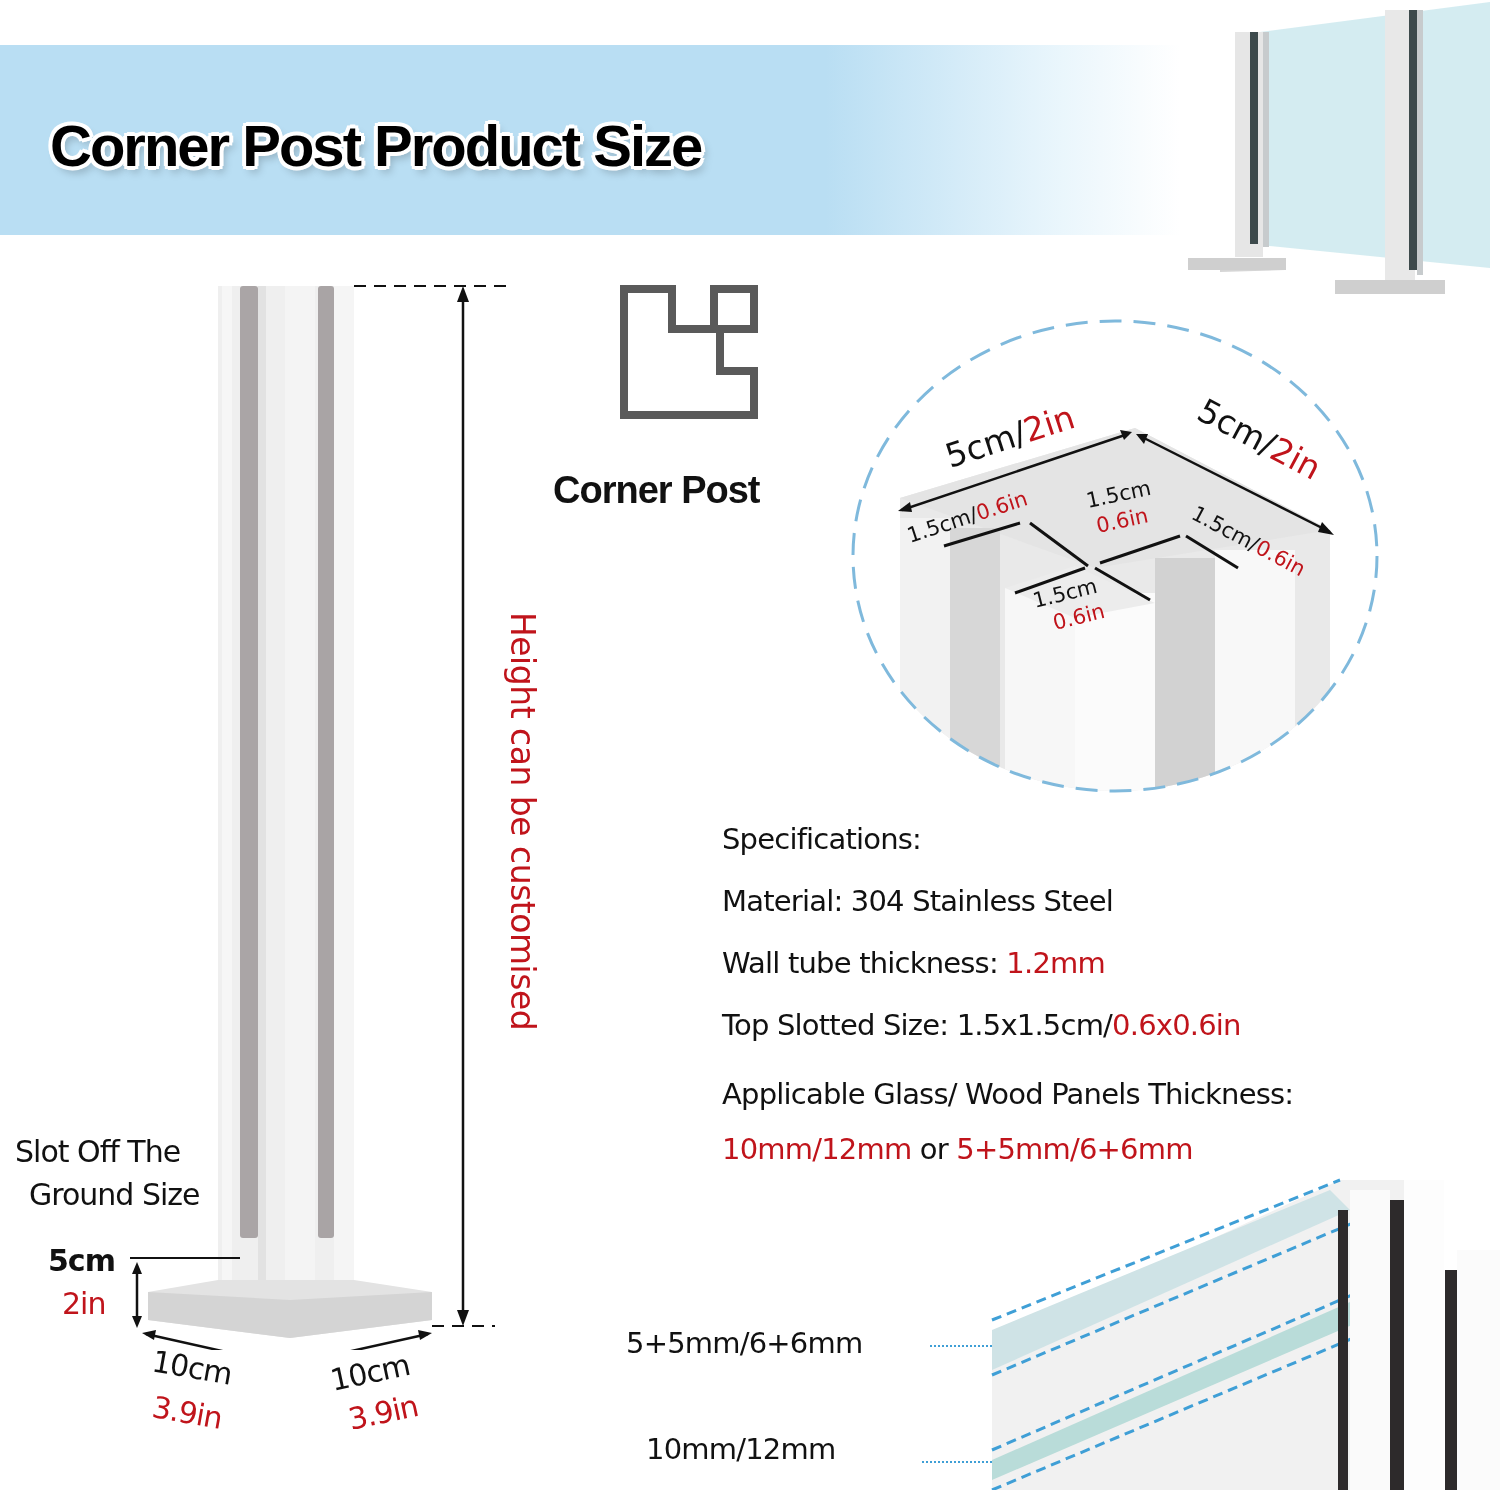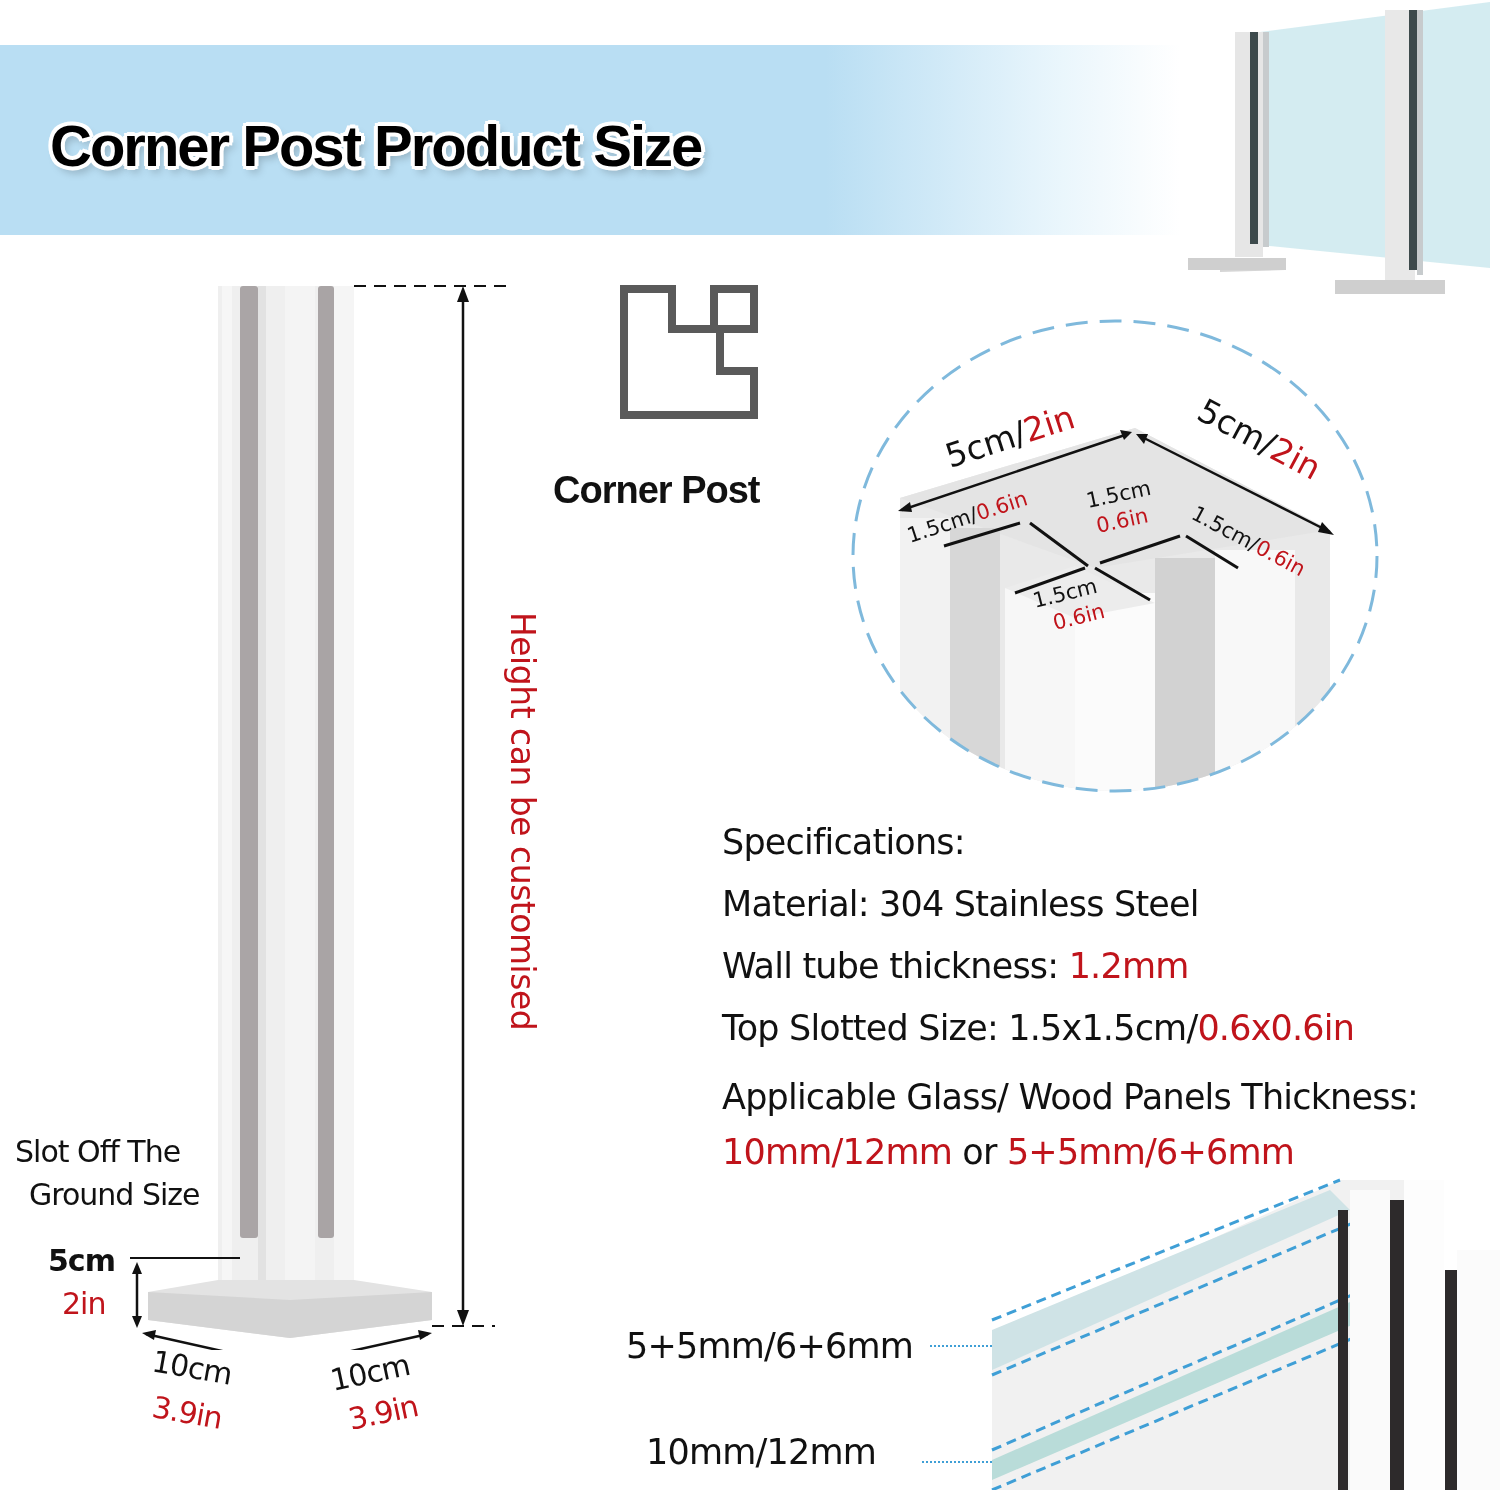--- a/index.html
+++ b/index.html
@@ -2,21 +2,21 @@
 <html><head>
 <meta charset="utf-8">
 <style>
   html,body{margin:0;padding:0;background:#fff;}
   body{width:1500px;height:1490px;position:relative;overflow:hidden;font-family:"DejaVu Sans",sans-serif;color:#111;}
   .abs{position:absolute;}
   .banner{left:0;top:45px;width:1180px;height:190px;background:linear-gradient(90deg,#b9def3 0%,#b9def3 70%,rgba(220,240,250,0.6) 90%,#ffffff 100%);}
   .title{left:50px;top:112px;font-family:"Liberation Sans",sans-serif;font-weight:bold;font-size:58px;letter-spacing:-2px;color:#000;
     text-shadow:-4px 0 #fff,4px 0 #fff,0 -4px #fff,0 4px #fff,-3px -3px #fff,3px 3px #fff,-3px 3px #fff,3px -3px #fff,4px 6px 8px rgba(0,0,0,.25);}
   .red{color:#c0141b;}
-  .spec{left:722px;font-size:35px;letter-spacing:-0.8px;font-family:"DejaVu Sans",sans-serif;color:#111;white-space:nowrap;}
+  .spec{left:722px;font-size:29px;letter-spacing:-0.8px;font-family:"DejaVu Sans",sans-serif;color:#111;white-space:nowrap;}
   .lbl{font-size:30px;letter-spacing:-1px;white-space:nowrap;}
   .vert{left:503px;top:612px;writing-mode:vertical-rl;font-size:33px;letter-spacing:-0.5px;color:#c0141b;white-space:nowrap;}
   .cp-label{left:553px;top:440px;font-family:"Liberation Sans",sans-serif;font-weight:bold;font-size:38px;letter-spacing:-1px;margin-top:29px;}
   svg text{font-family:"DejaVu Sans",sans-serif;}
 </style>
 </head>
 <body>
 
 <div class="abs banner"></div>
 <div class="abs title">Corner Post Product Size</div>

